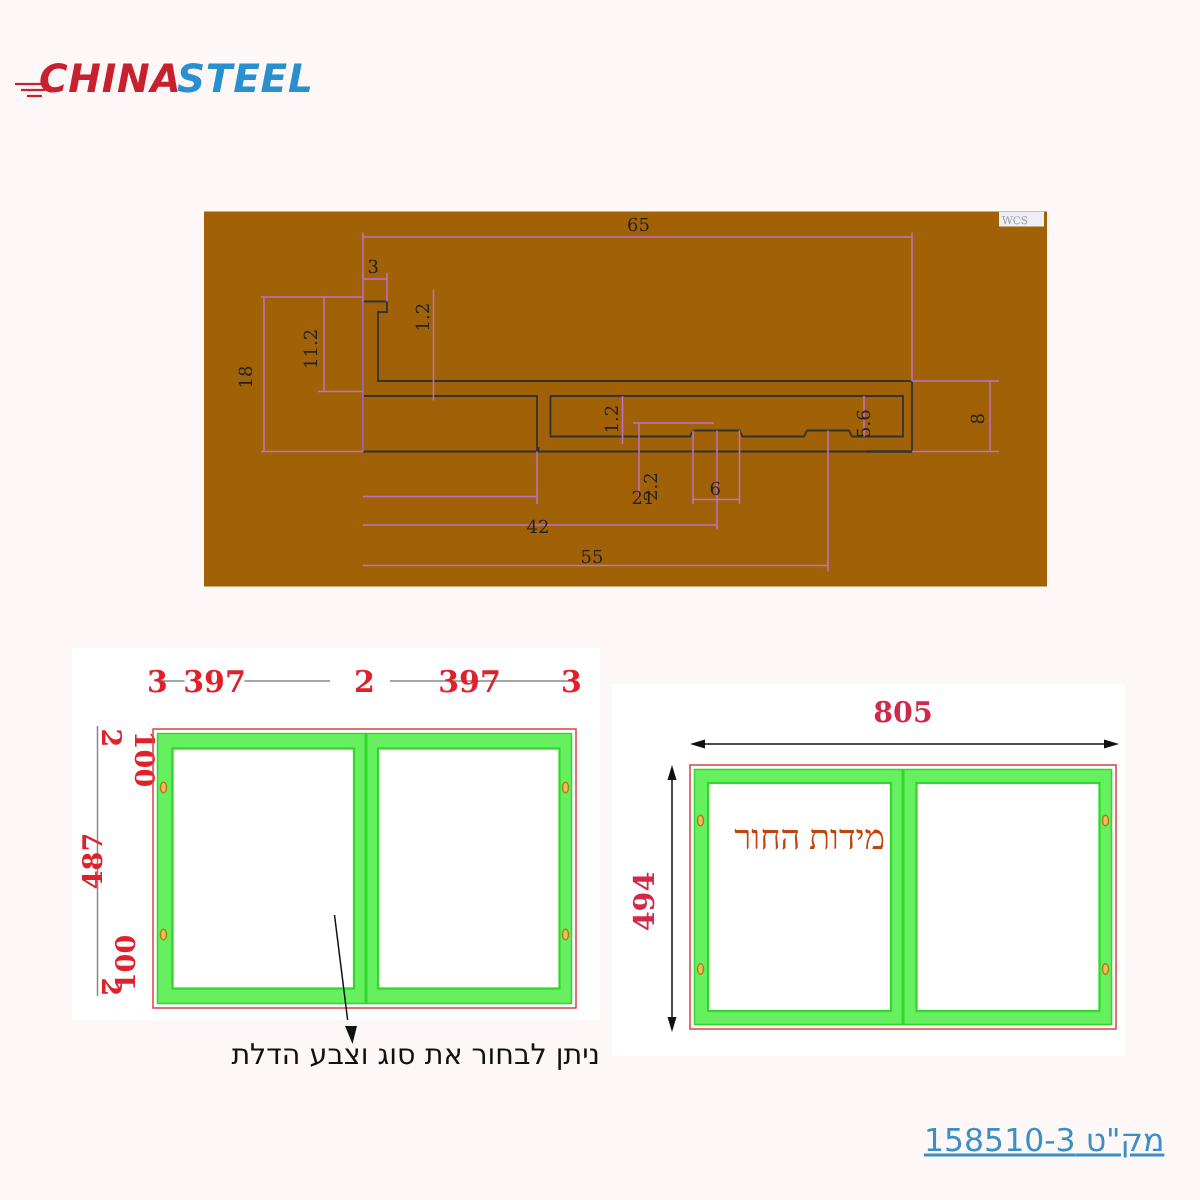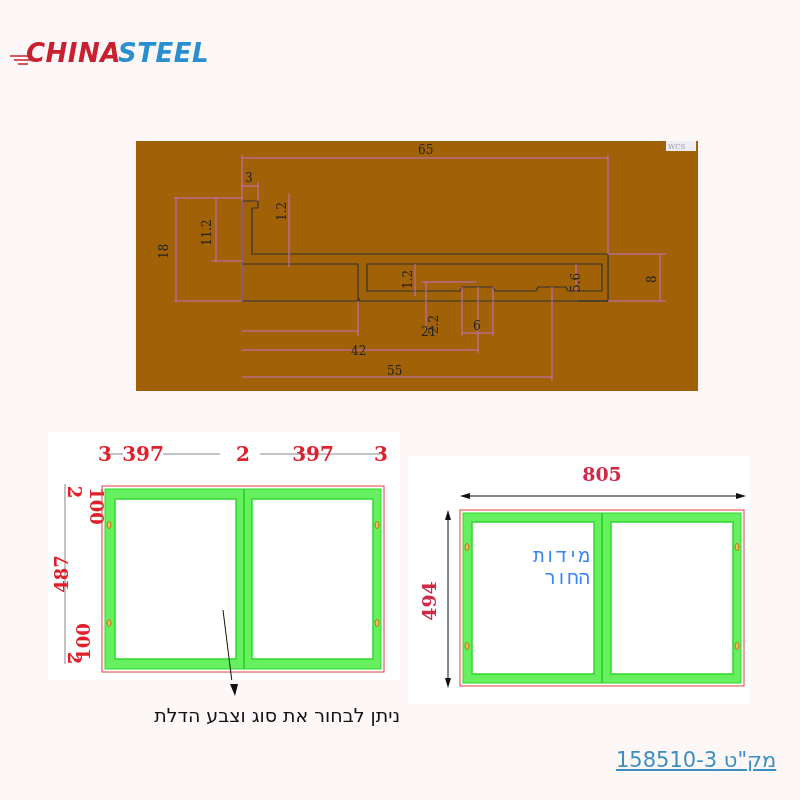--- a/index.html
+++ b/index.html
@@ -11,21 +11,21 @@
   .abs { position: absolute; }
   .logo { left: 8px; top: 34px; width: 200px; height: 40px; }
   .logo-text {
     font-family: "DejaVu Sans", sans-serif; font-weight: bold; font-style: italic;
     font-size: 26px; letter-spacing: 0.5px;
   }
   .profile-panel { left: 136px; top: 141px; width: 562px; height: 250px; background: #a16207; }
   .door-panel-left { left: 48px; top: 432px; width: 352px; height: 248px; background: #ffffff; }
   .door-panel-right { left: 408px; top: 456px; width: 342px; height: 248px; background: #ffffff; }
   .hebrew { direction: rtl; unicode-bidi: embed; }
-  .caption { left: 110px; top: 692px; width: 290px; text-align: right; font-size: 19px; color: #111; font-family: "DejaVu Sans", sans-serif; margin-top: 12px; }
+  .caption { left: 110px; top: 692px; width: 290px; text-align: right; font-size: 19px; color: #111; font-family: "DejaVu Sans", sans-serif; }
   .sku { left: 616px; top: 748px; font-size: 21px; color: #3b8fc4; text-decoration: underline; font-family: "DejaVu Sans", sans-serif; }
   svg text { font-family: "DejaVu Serif", serif; }
 </style>
 </head>
 <body>
 
 <div class="abs logo">
   <svg width="200" height="40" style="position:absolute;left:0;top:0;">
     <line x1="2" y1="22" x2="22" y2="22" stroke="#c8202e" stroke-width="1.5"></line>
     <line x1="6" y1="26" x2="22" y2="26" stroke="#c8202e" stroke-width="1.5"></line>
@@ -158,16 +158,16 @@
     <rect x="64" y="66" width="122" height="152" fill="#fff" stroke="#2fd82a" stroke-width="1.5"></rect>
     <rect x="203" y="66" width="122" height="152" fill="#fff" stroke="#2fd82a" stroke-width="1.5"></rect>
     <line x1="194" y1="57" x2="194" y2="227" stroke="#2fd82a" stroke-width="2"></line>
     <g fill="#e8c060" stroke="#b07a10" stroke-width="1">
       <ellipse cx="59" cy="91" rx="2" ry="3.5"></ellipse>
       <ellipse cx="59" cy="190" rx="2" ry="3.5"></ellipse>
       <ellipse cx="329" cy="91" rx="2" ry="3.5"></ellipse>
       <ellipse cx="329" cy="190" rx="2" ry="3.5"></ellipse>
     </g>
   </svg>
-  <div class="abs hebrew" style="left:72px;top:90px;width:110px;text-align:right;font-size:19px;color:#3b82f6;font-family:Liberation Mono, monospace;">מידות החור</div>
+  <div class="abs hebrew" style="left:72px;top:90px;width:110px;text-align:right;font-size:23px;color:#c2410c;font-family:Liberation Serif, serif;">מידות החור</div>
 </div>
 
 <a class="abs sku hebrew" href="#">מק"ט 158510-3</a>
 
 </body></html>

